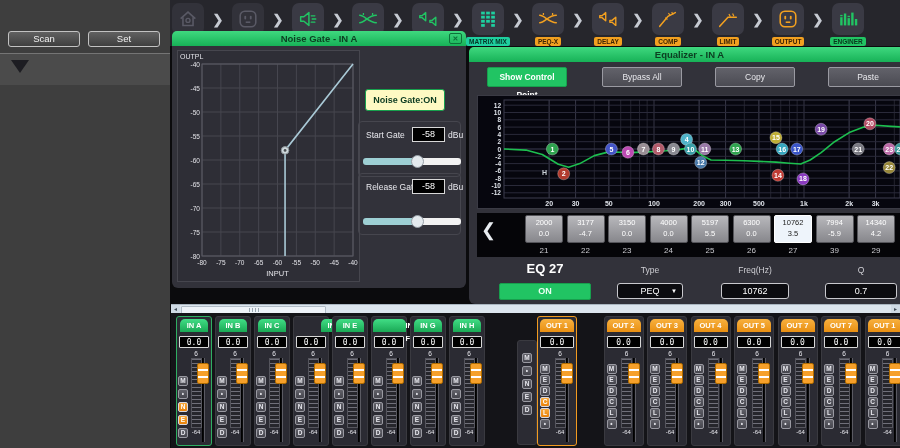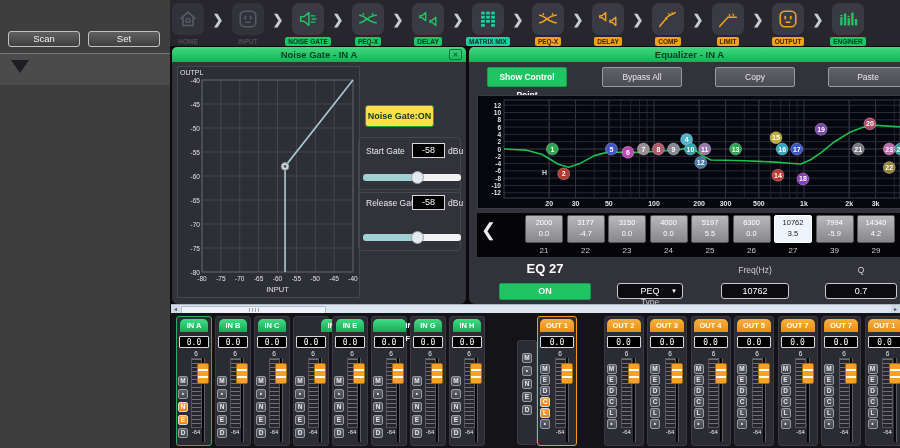--- a/index.html
+++ b/index.html
@@ -41,21 +41,21 @@
   .panel { position:absolute; background:#32323a; border-radius:6px; }
   .ptitle { position:absolute; left:0; top:0; width:100%; height:15px; border-radius:5px 5px 0 0;
     background:linear-gradient(#3fd87f,#17b257); color:#0c4022; font-size:9.5px; font-weight:bold;
     text-align:center; line-height:15px; }
   .pclose { position:absolute; right:4px; top:2px; width:13px; height:11px; border:1px solid #0d713a;
     border-radius:2px; color:#0d713a; font-size:7px; line-height:9px; text-align:center; font-weight:bold; }
 
   
   #ng-graph { position:absolute; left:5px; top:19px; width:183px; height:232px;
     background:#2e2e36; border:1px solid #46464e; }
-  .ng-on { position:absolute; left:193px; top:58px; width:69px; height:22px; background:#fde047;
+  .ng-on { position:absolute; left:193px; top:58px; width:80px; height:22px; background:#fef9c3;
     border:1px solid #17a04d; border-radius:3px; color:#0b3a20; font-size:9px; font-weight:bold;
     text-align:center; line-height:20px; }
   .ng-group { position:absolute; left:186px; width:103px; border:1px solid #46464e; border-radius:4px; }
   .ng-lab { position:absolute; color:#e9e9ee; font-size:8.5px; }
   .ng-box { position:absolute; width:33px; height:15px; background:#000; border:1px solid #d8d8d8;
     color:#fff; font-size:9px; text-align:center; line-height:13px; }
   .ng-unit { position:absolute; color:#e9e9ee; font-size:8.5px; }
   .slider { position:absolute; width:98px; height:13px; }
   .sl-track { position:absolute; top:3px; left:0; width:100%; height:7px; border-radius:3px;
     background:linear-gradient(to right,#9ed0d4 0 55%,#f2f2f2 55% 100%); }
@@ -271,21 +271,21 @@
             <rect x="11.5" y="11" width="2.6" height="8"></rect>
             <rect x="11.5" y="8.5" width="2.6" height="1.5"></rect>
             <rect x="15.5" y="5" width="2.6" height="14"></rect>
             <rect x="19.5" y="12" width="2.6" height="7"></rect>
           </svg>
         </div>
         <div class="tlbl">ENGINER</div>
       </div>
     </div>
 
-  <div class="panel" style="left:172px; top:47px; width:294px; height:257px;">
+  <div class="panel" style="left:172px; top:31px; width:294px; height:257px;">
     <div class="ptitle">Noise Gate - IN A</div>
     <div class="pclose">✕</div>
     <div id="ng-graph"><svg width="181" height="230" viewBox="0 0 181 230">
           <line x1="24" y1="13" x2="24" y2="205" stroke="#46464f" stroke-width="1"></line>
           <line x1="42.875" y1="13" x2="42.875" y2="205" stroke="#46464f" stroke-width="1"></line>
           <line x1="61.75" y1="13" x2="61.75" y2="205" stroke="#46464f" stroke-width="1"></line>
           <line x1="80.625" y1="13" x2="80.625" y2="205" stroke="#46464f" stroke-width="1"></line>
           <line x1="99.5" y1="13" x2="99.5" y2="205" stroke="#46464f" stroke-width="1"></line>
           <line x1="118.375" y1="13" x2="118.375" y2="205" stroke="#46464f" stroke-width="1"></line>
           <line x1="137.25" y1="13" x2="137.25" y2="205" stroke="#46464f" stroke-width="1"></line>
@@ -530,21 +530,21 @@
         <div class="bnum" style="left: 255.5px;">26</div>
         <div class="bcell sel" style="left: 297px;">10762<br>3.5</div>
         <div class="bnum" style="left: 297px;">27</div>
         <div class="bcell" style="left: 338.5px;">7994<br>-5.9</div>
         <div class="bnum" style="left: 338.5px;">39</div>
         <div class="bcell" style="left: 380px;">14340<br>4.2</div>
         <div class="bnum" style="left: 380px;">29</div>
       </div>
     <div class="eq-name">EQ 27</div>
     <div class="eq-on">ON</div>
-    <div class="eq-lab" style="left:148px; width:66px;margin-top:32px;">Type</div>
+    <div class="eq-lab" style="left:148px; width:66px;">Type</div>
     <div class="fld" style="left:148px; width:66px;">
       <span>PEQ</span>
       <span class="arr">▼</span>
     </div>
     <div class="eq-lab" style="left:252px; width:68px;">Freq(Hz)</div>
     <div class="fld" style="left:252px; width:68px;">10762</div>
     <div class="eq-lab" style="left:356px; width:72px;">Q</div>
     <div class="fld" style="left:356px; width:72px;">0.7</div>
   </div>
 

